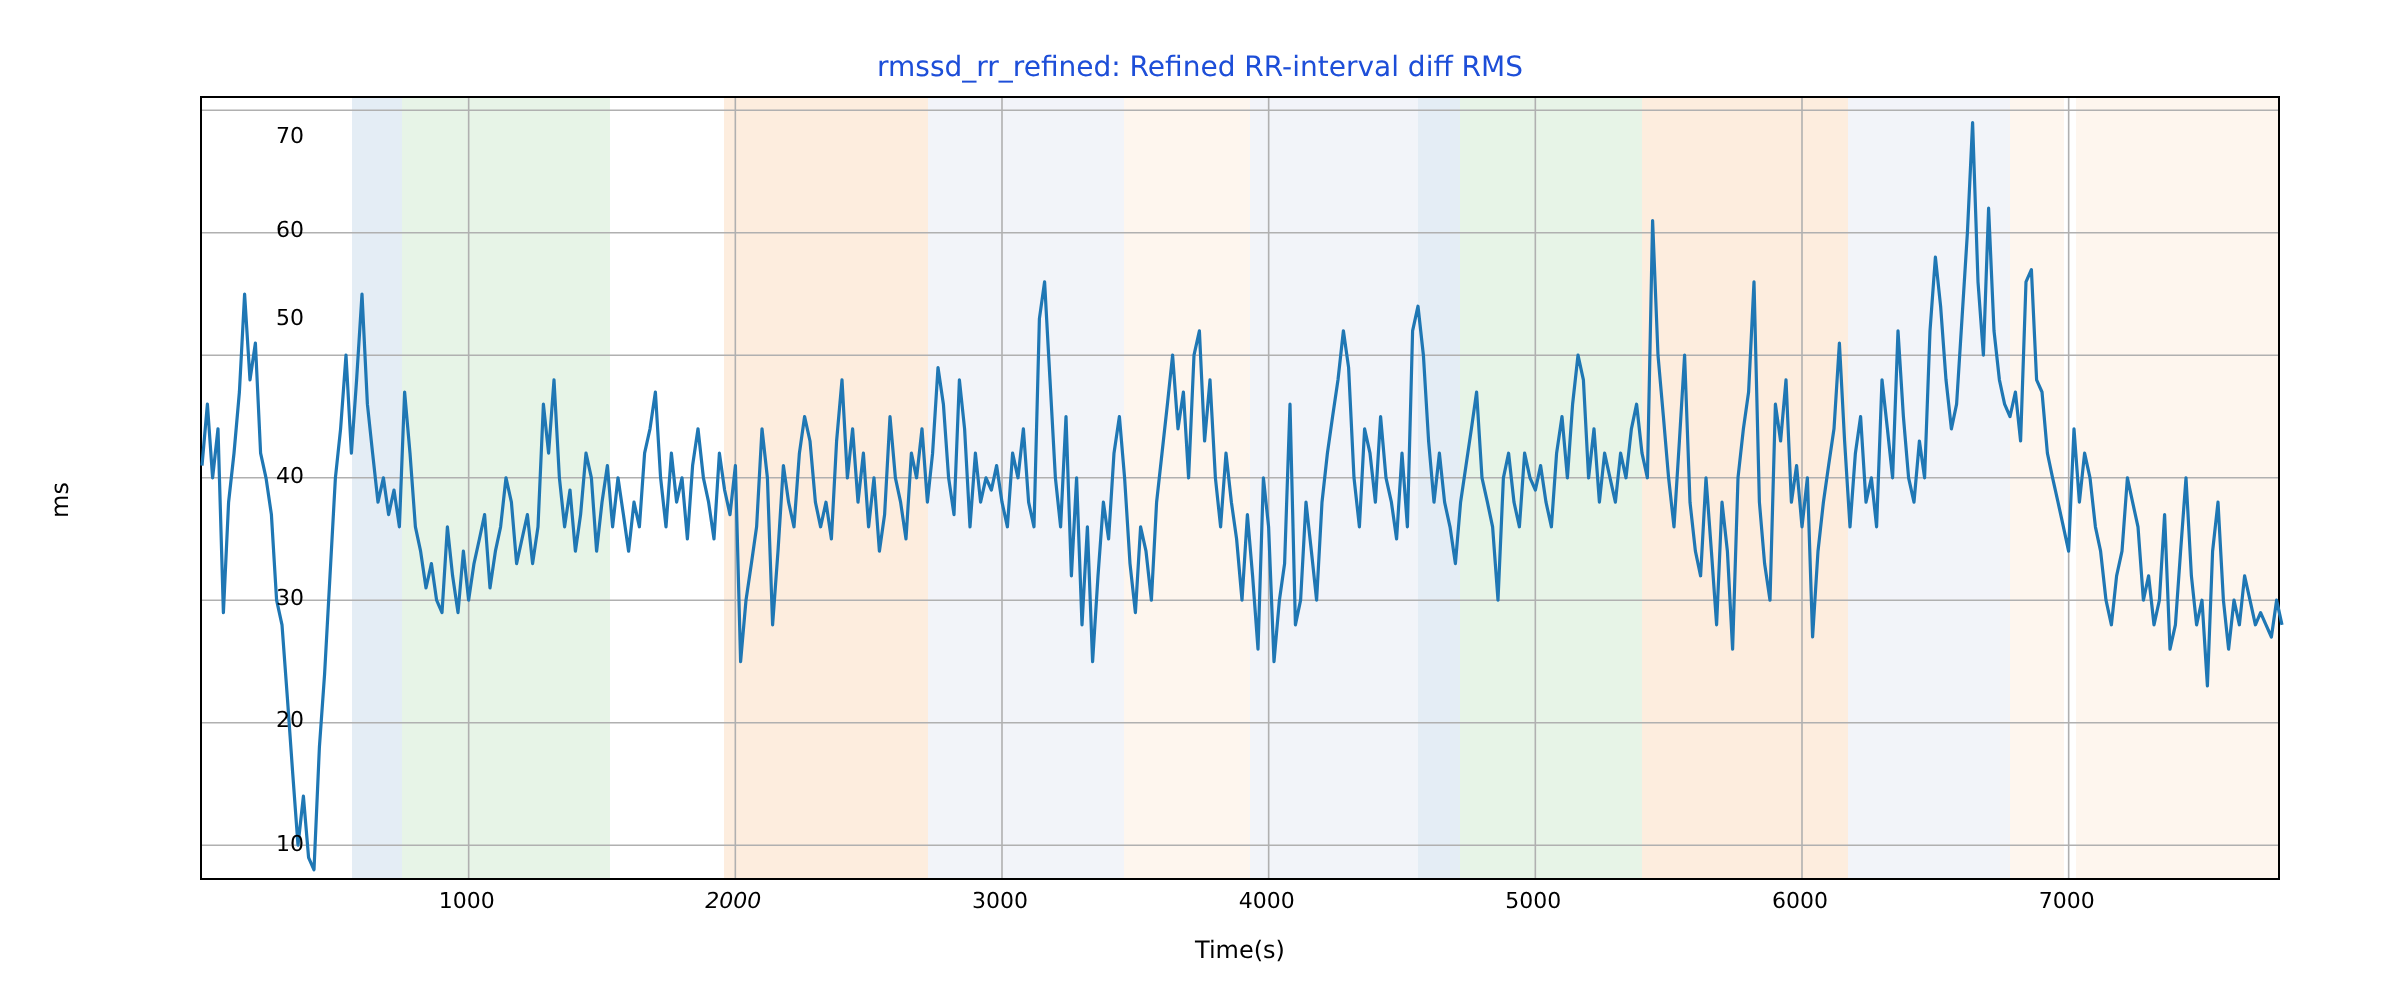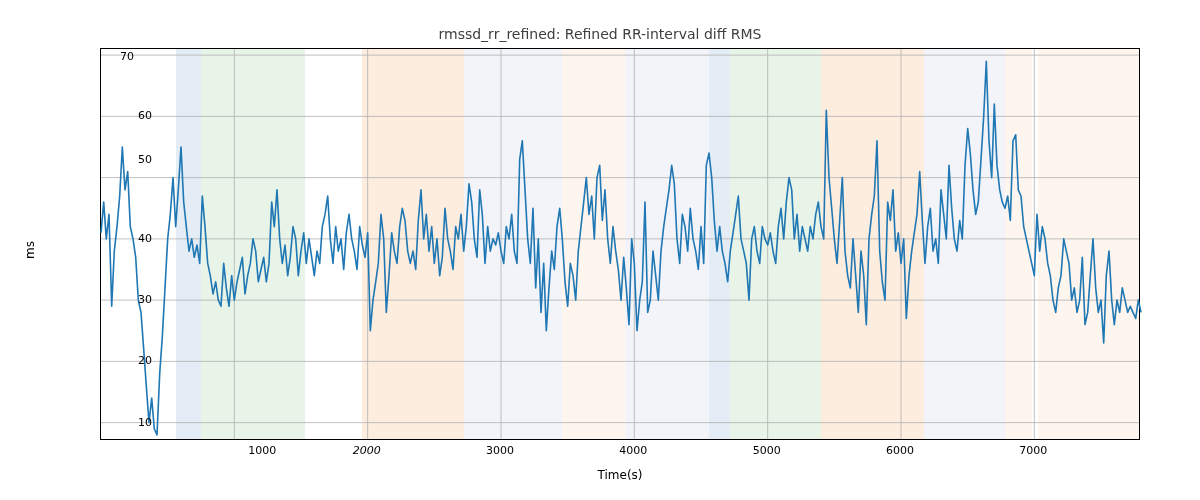--- a/index.html
+++ b/index.html
@@ -14,21 +14,21 @@
       position: absolute;
       left: 0; top: 0;
       width: 1200px; height: 500px;
     }
     .title {
       position: absolute;
       left: 0; width: 1200px;
       top: 26px;
       text-align: center;
       font-size: 14px;
-      color: #404040;
+      color: #1d4ed8;
     }
     .ylabel {
       position: absolute;
       left: 30px; top: 250px;
       transform: translate(-50%, -50%) rotate(-90deg);
       font-size: 12px;
       color: #000;
     }
     .xlabel {
       position: absolute;
@@ -132,24 +132,24 @@
       </svg>
   </div>
 
   <div id="yticks">
       <div class="ytick-label" style="top: 421.625px;">10</div>
       <div class="ytick-label" style="top: 360.375px;">20</div>
       <div class="ytick-label" style="top: 299.125px;">30</div>
       <div class="ytick-label" style="top: 237.875px;">40</div>
       <div class="ytick-label" style="top: 159px; margin-left: 20px;">50</div>
       <div class="ytick-label" style="top: 115.375px;">60</div>
-      <div class="ytick-label" style="top: 56px; text-align: center;">70</div>
+      <div class="ytick-label" style="top: 68px;">70</div>
     </div>
   <div id="xticks">
-      <div class="xtick-label" style="left: 233.333px; margin-left: 29px;">1000</div>
+      <div class="xtick-label" style="left: 233.333px;">1000</div>
       <div class="xtick-label" style="left: 366.667px; font-style: italic;">2000</div>
       <div class="xtick-label" style="left: 500px; text-align: right;">3000</div>
       <div class="xtick-label" style="left: 633.333px;">4000</div>
       <div class="xtick-label" style="left: 766.667px;">5000</div>
       <div class="xtick-label" style="left: 900px;">6000</div>
       <div class="xtick-label" style="left: 1033.33px;">7000</div>
     </div>
 </div>
 
 </body></html>

